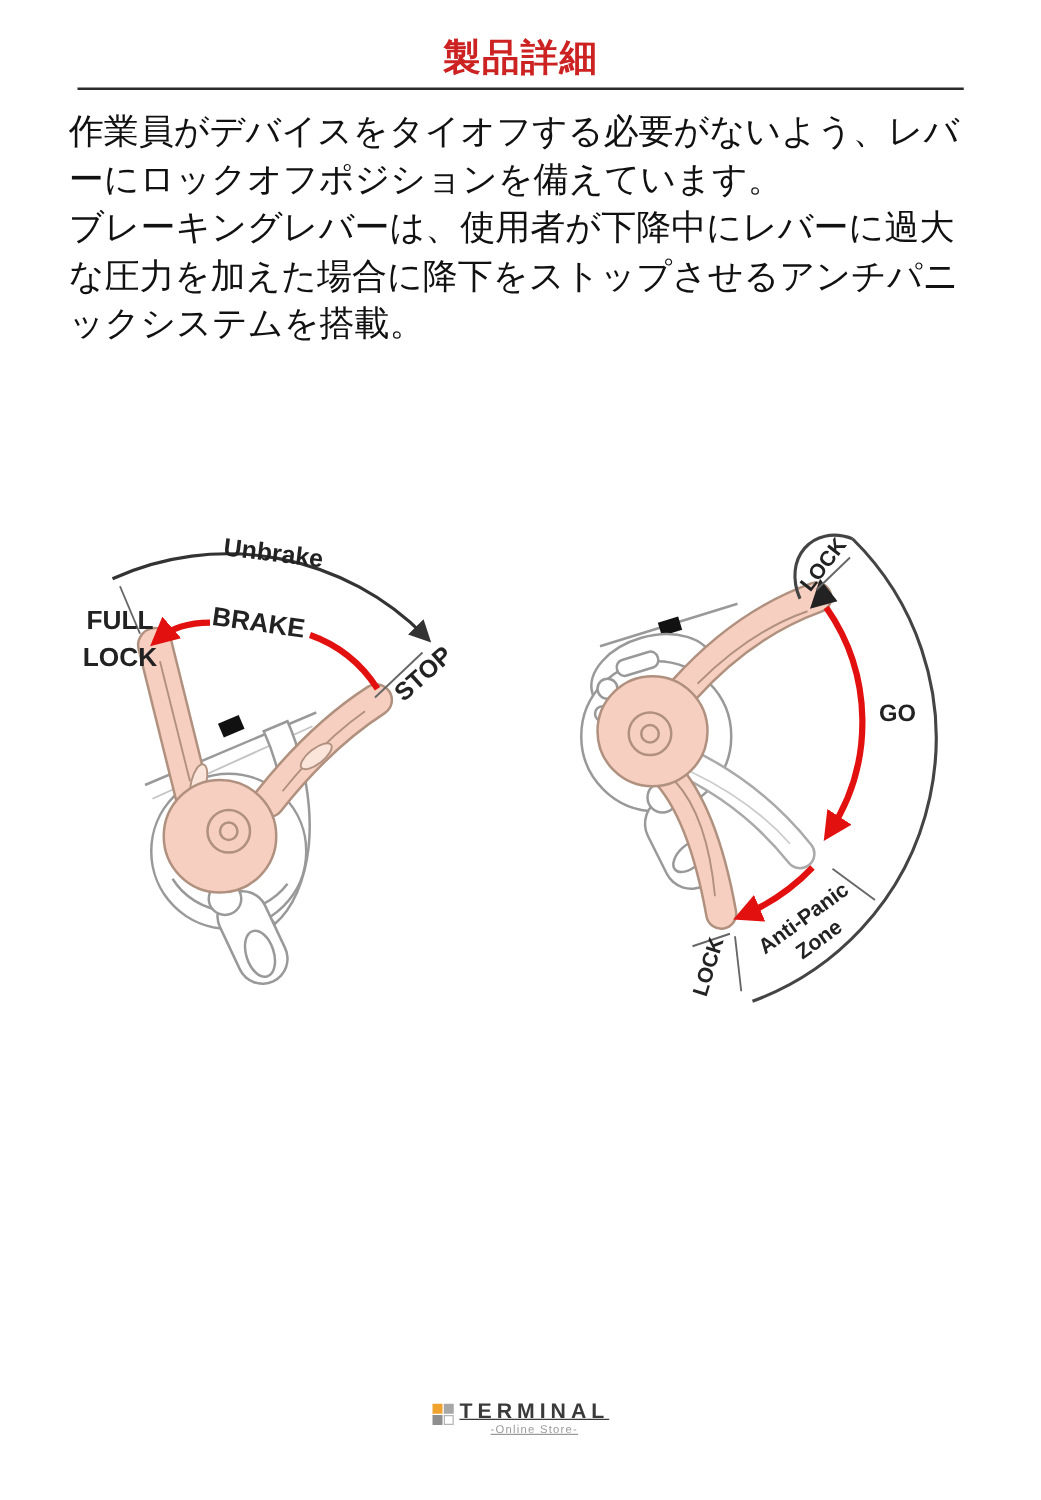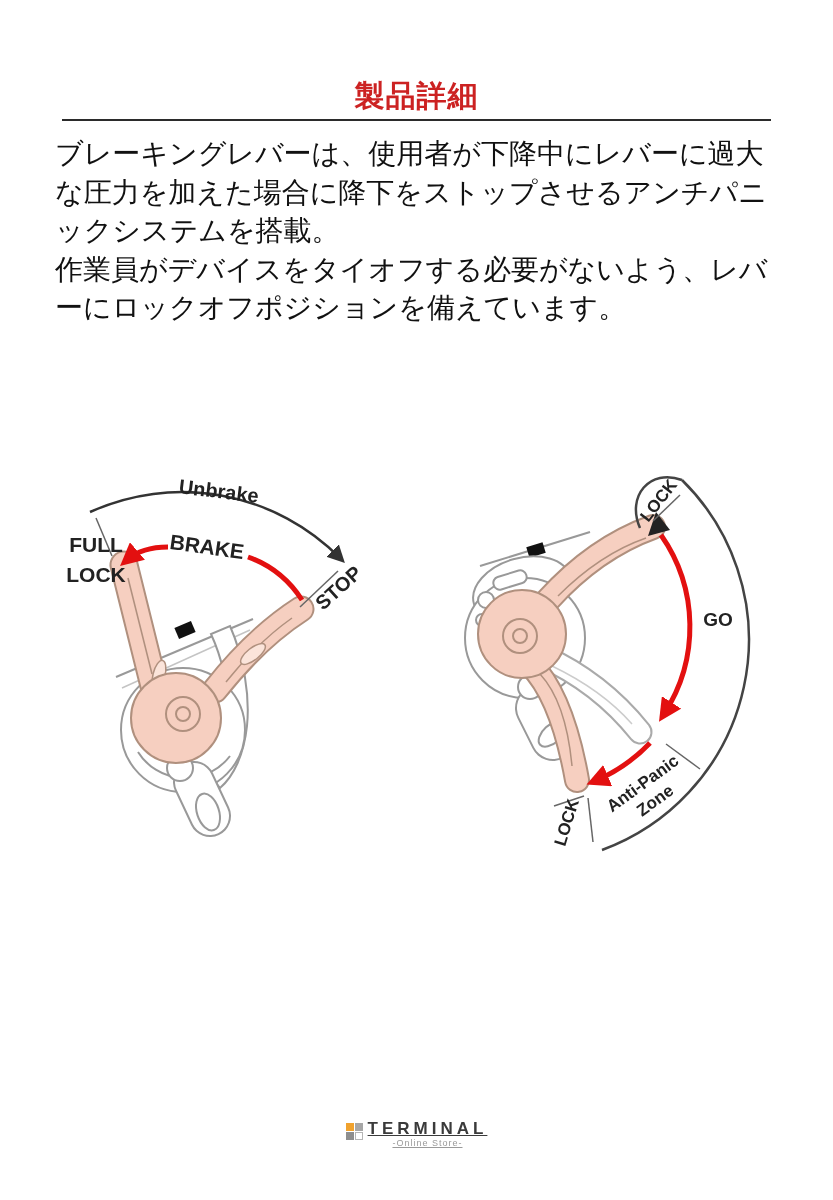--- a/index.html
+++ b/index.html
@@ -1,21 +1,21 @@
 <!DOCTYPE html>
 <html><head>
 <meta charset="utf-8">
 <style>
   html,body{margin:0;padding:0;}
   body{
     width:833px;height:1200px;background:#ffffff;position:relative;
     font-family:"Liberation Sans","DejaVu Sans",sans-serif;color:#1a1a1a;
     overflow:hidden;
   }
-  .page-header{padding-top:76px;}
+  .page-header{padding-top:27px;}
   .page-title{
     margin:0;text-align:center;font-size:30px;font-weight:600;
     color:#cc2222;letter-spacing:1px;line-height:1.3;
   }
   .title-rule{
     width:709px;margin:4px auto 0 62px;border:none;
     border-top:2px solid #2b2b2b;height:0;
   }
   .description{
     width:730px;margin:14px 0 0 55px;
@@ -51,22 +51,22 @@
 </style>
 </head>
 <body>
 
 <div class="page-header">
   <h1 class="page-title">製品詳細</h1>
   <hr class="title-rule">
 </div>
 
 <div class="description">
+  <p>作業員がデバイスをタイオフする必要がないよう、レバーにロックオフポジションを備えています。</p>
   <p>ブレーキングレバーは、使用者が下降中にレバーに過大な圧力を加えた場合に降下をストップさせるアンチパニックシステムを搭載。</p>
-  <p>作業員がデバイスをタイオフする必要がないよう、レバーにロックオフポジションを備えています。</p>
 </div>
 
 <div class="diagrams">
 
   <div class="diagram">
     <svg width="390" height="460" viewBox="0 0 390 460">
       <defs>
         <marker id="redArrowL" viewBox="0 0 10 10" refX="6" refY="5" markerWidth="4.6" markerHeight="4.6" orient="auto">
           <path d="M0 0 L10 5 L0 10 Z" fill="#e31010"></path>
         </marker>

